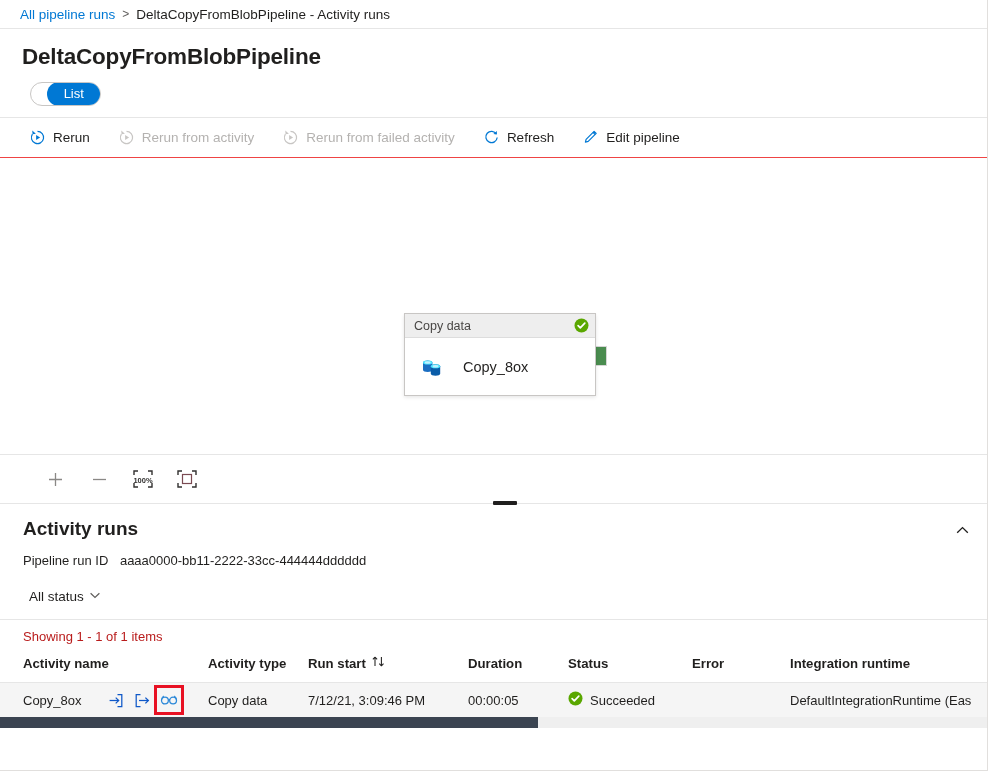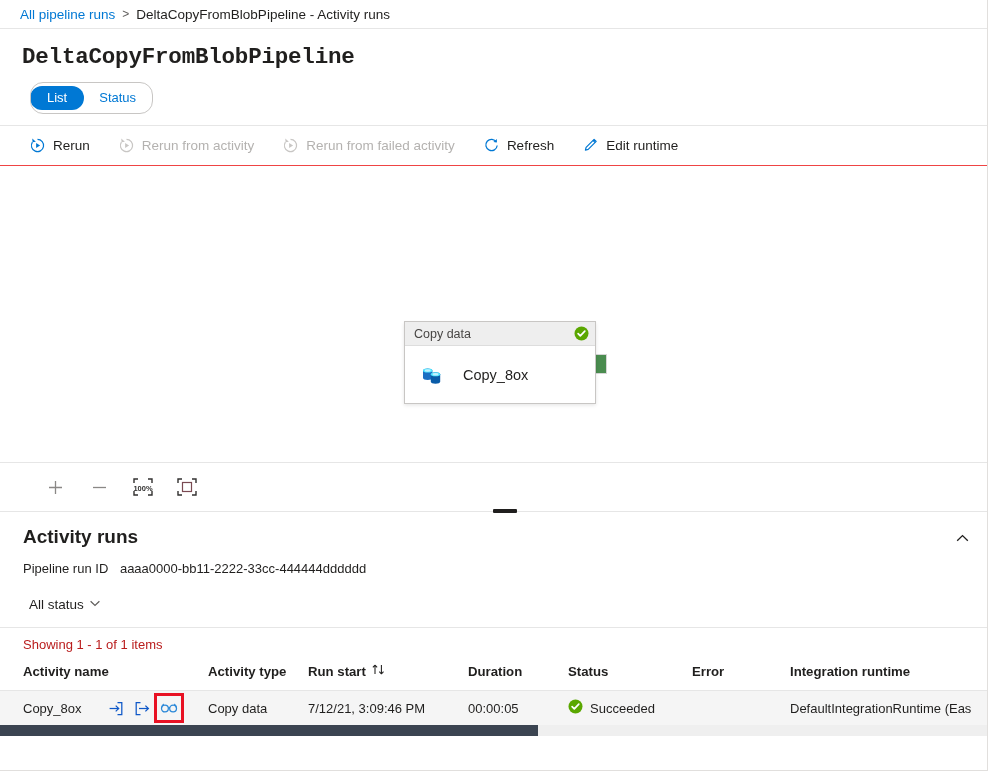--- a/index.html
+++ b/index.html
@@ -53,44 +53,44 @@
   }
   .crumb-current {
     color: #201f1e;
     white-space: nowrap;
   }
 
   
   .title-row {
     padding: 14px 20px 0 22px;
     flex: none;
-    font-family: Liberation Mono, monospace;
   }
   .page-title {
     font-size: 22.5px;
     font-weight: 600;
     color: #201f1e;
     letter-spacing: -0.2px;
     line-height: 28px;
   }
 
   
   .pivot-row {
     padding: 11px 0 0 30px;
     flex: none;
   }
   .pivot {
     display: inline-flex;
-    align-items: center;
+    align-items: flex-end;
     border: 1px solid #c8c6c4;
     border-radius: 13px;
-    height: 32px;
+    height: 24px;
     background: #ffffff;
     overflow: hidden;
     box-sizing: border-box;
+    flex-direction: column;
   }
   .pivot-item {
     height: 24px;
     line-height: 24px;
     padding: 0 17px;
     font-size: 13px;
     color: #0078d4;
     border-radius: 13px;
     cursor: pointer;
     box-sizing: border-box;
@@ -433,21 +433,21 @@
       <span>Refresh</span>
     </div>
 
     <div class="tb-btn">
       <span class="tb-ico">
         <svg width="17" height="17" viewBox="0 0 17 17">
           <path d="M12.1 2.3l2.1 2.1-8.0 8.0-2.8.7.7-2.8z" fill="none" stroke="#0078d4" stroke-width="1.2" stroke-linejoin="round"></path>
           <path d="M11.0 3.4l2.1 2.1" stroke="#0078d4" stroke-width="1.1"></path>
         </svg>
       </span>
-      <span>Edit runtime</span>
+      <span>Edit pipeline</span>
     </div>
   </div>
 
   <div class="canvas">
 
     <div class="node-port"></div>
 
     <div class="node-card">
       <div class="node-head">
         <span class="node-head-label">Copy data</span>

